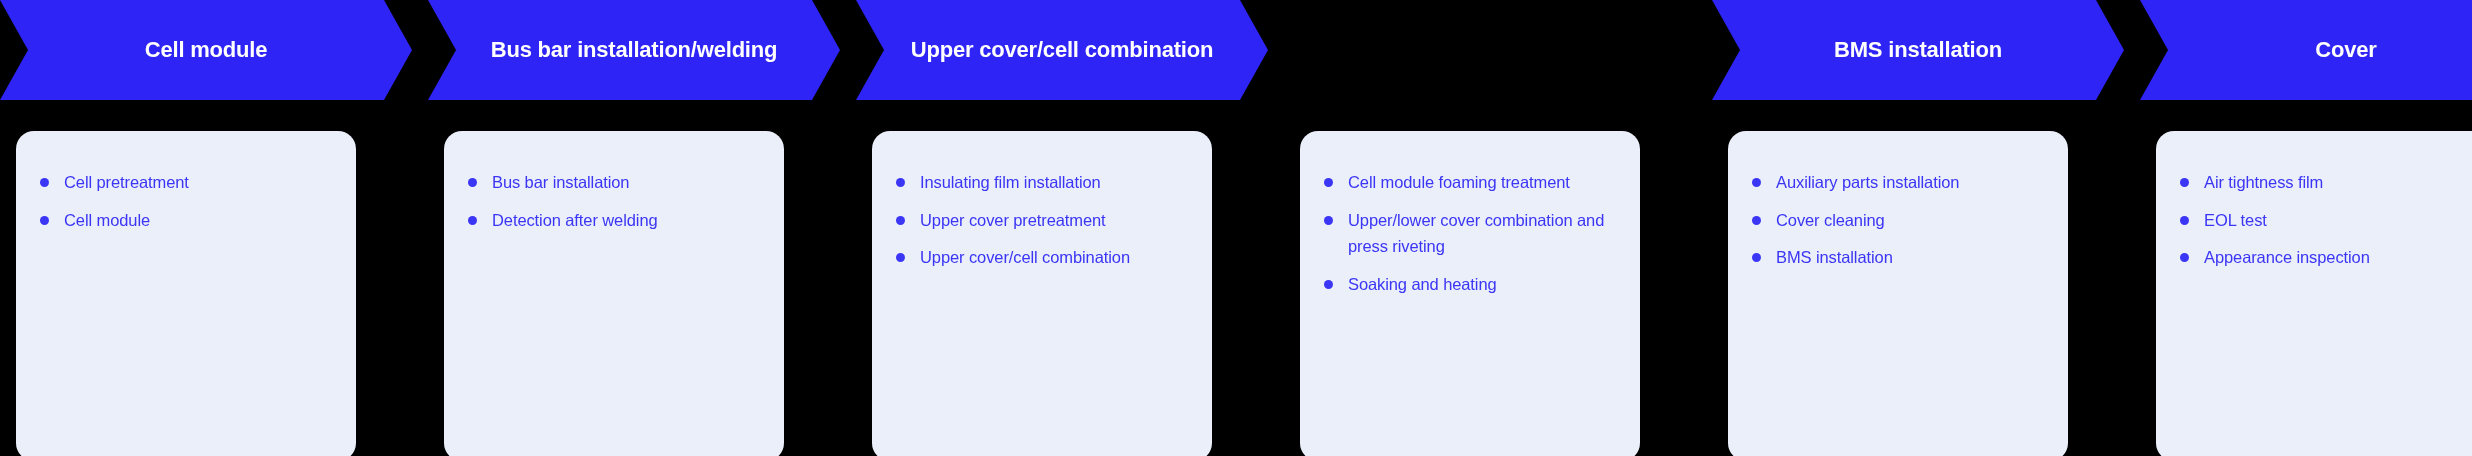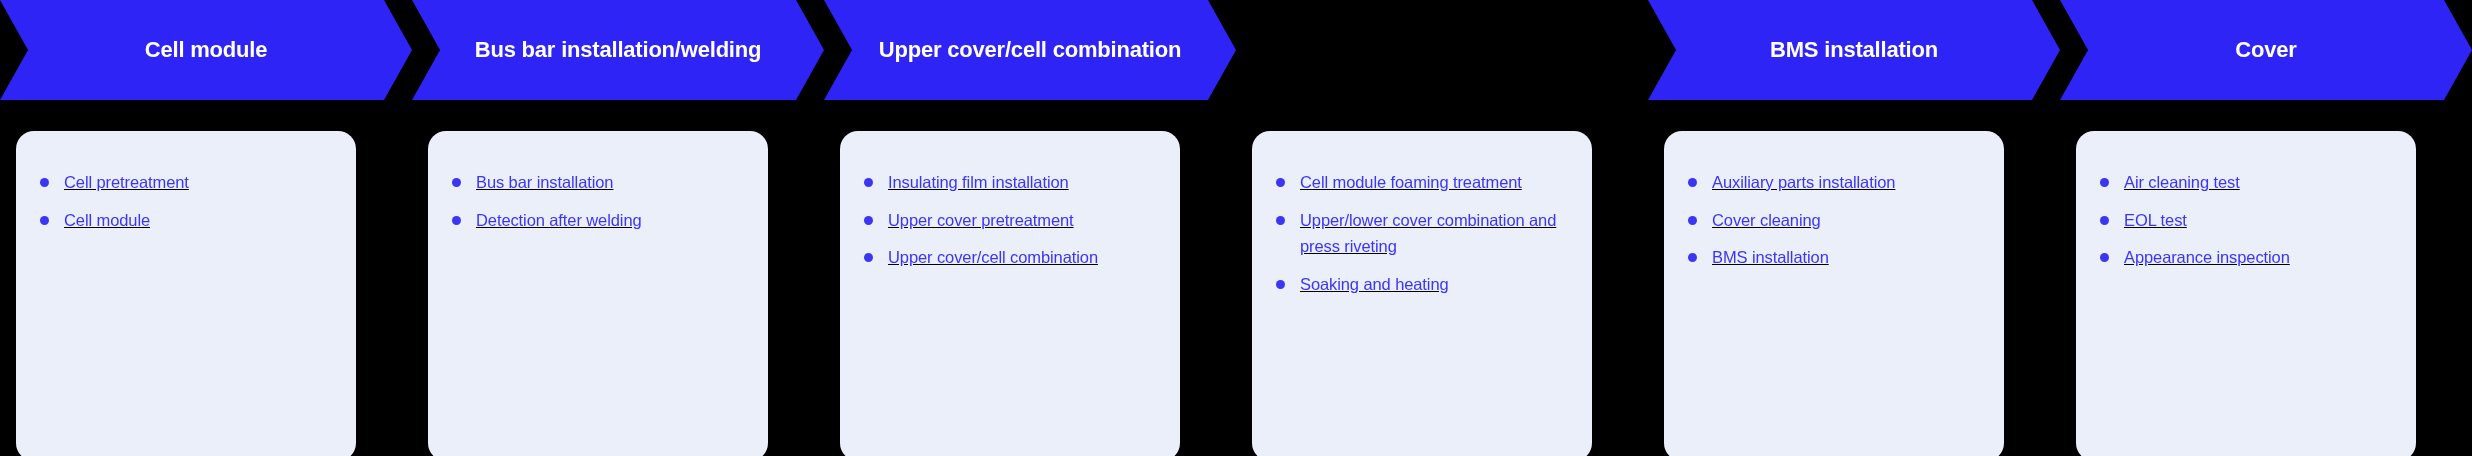--- a/index.html
+++ b/index.html
@@ -10,20 +10,21 @@
     overflow: hidden;
     font-family: "Liberation Sans", sans-serif;
   }
   #flow {
     position: relative;
     width: 2472px;
     height: 456px;
     display: flex;
     flex-direction: row;
     align-items: flex-start;
+    gap: 16px;
   }
   .stage {
     position: relative;
     width: 412px;
     height: 456px;
     flex: 0 0 412px;
   }
   
   .chev {
     position: absolute;
@@ -52,21 +53,20 @@
     top: 131px;
     left: 16px;
     width: 340px;
     height: 330px;
     background: #EBEFF9;
     border-radius: 18px;
     padding: 38px 22px 20px 22px;
   }
   .bullets {
     list-style: none;
-    text-decoration: underline;
   }
   .bullet {
     position: relative;
     padding-left: 26px;
     margin-bottom: 11px;
     color: #3B35F5;
     font-size: 16.5px;
     line-height: 1.62;
     letter-spacing: -0.1px;
   }
@@ -138,19 +138,19 @@
           <li class="bullet"><span class="dot"></span><span>BMS installation</span></li>
         </ul>
       </div>
     </div>
     <div class="stage">
       <div class="chev">
         <div class="chev-label">Cover</div>
       </div>
       <div class="card">
         <ul class="bullets">
-          <li class="bullet"><span class="dot"></span><span>Air cleaning test</span></li>
+          <li class="bullet"><span class="dot"></span><span>Air tightness film</span></li>
           <li class="bullet"><span class="dot"></span><span>EOL test</span></li>
           <li class="bullet"><span class="dot"></span><span>Appearance inspection</span></li>
         </ul>
       </div>
     </div>
   </div>
 
 </body></html>

